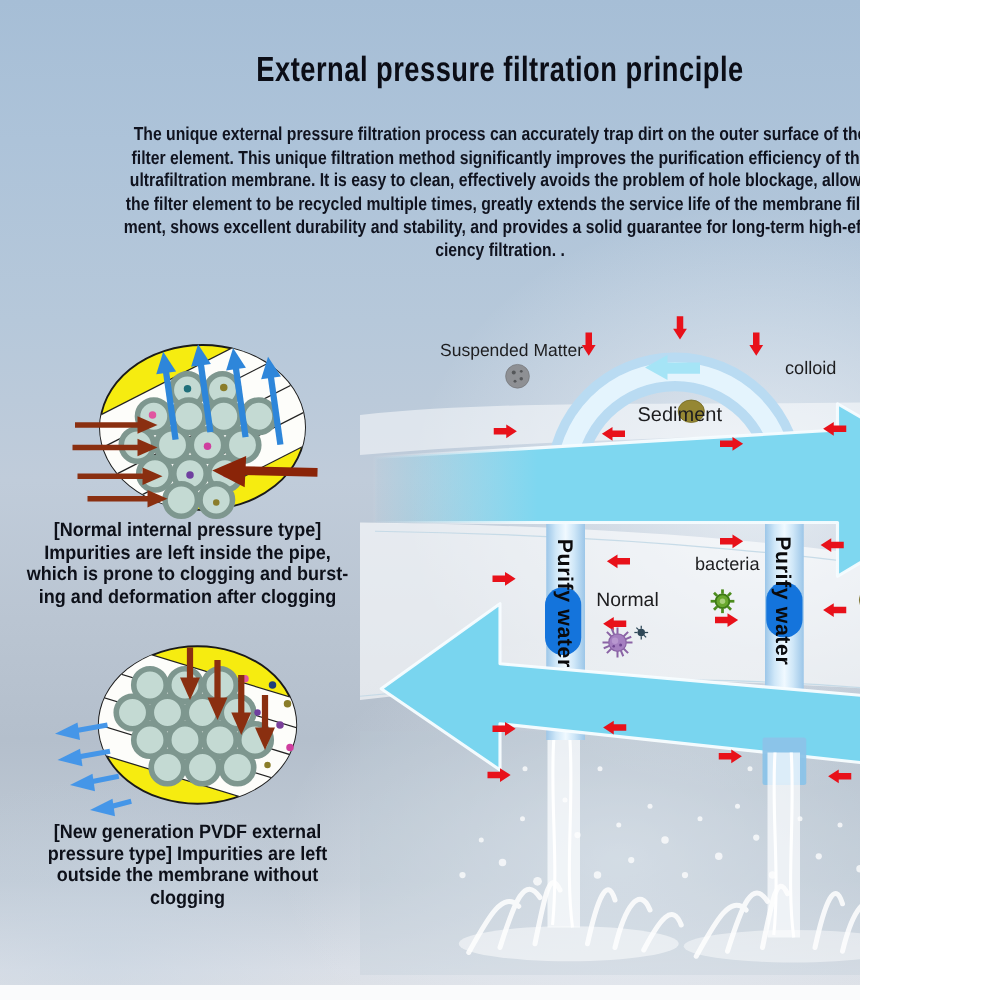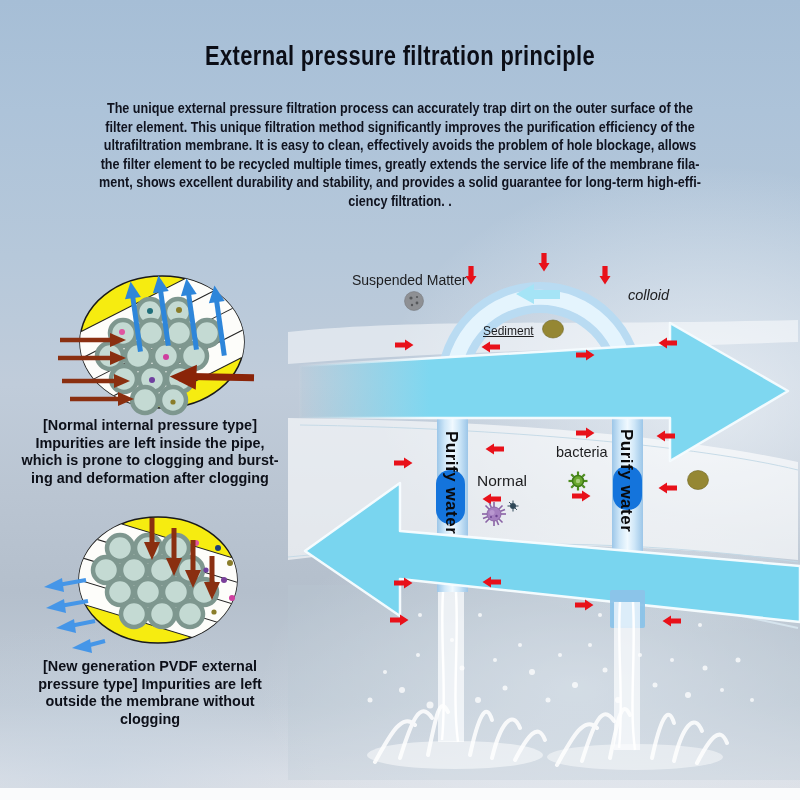--- a/index.html
+++ b/index.html
@@ -1,17 +1,17 @@
 <!DOCTYPE html>
 <html><head>
 <meta charset="utf-8">
 <style>
   html,body{margin:0;padding:0;}
   .canvas{
-    position:relative;width:800px;height:800px;overflow:hidden;
+    position:relative;width:688px;height:800px;overflow:hidden;
     font-family:"Liberation Sans","DejaVu Sans",sans-serif;
     background:linear-gradient(180deg,#a6bed6 0%,#adc3d9 14%,#b6c8da 32%,#c0ccda 48%,#bac5d2 62%,#b4bfcc 74%,#c2ccd7 88%,#dadfe7 97%,#dee1e6 100%);
   }
   .light-overlay{
     position:absolute;inset:0;z-index:1;pointer-events:none;
     background:
       radial-gradient(58% 42% at 88% 50%, rgba(240,245,250,.75), rgba(240,245,250,0) 70%),
       radial-gradient(55% 32% at 72% 86%, rgba(236,241,247,.65), rgba(236,241,247,0) 72%),
       radial-gradient(40% 25% at 12% 95%, rgba(196,210,224,.5), rgba(196,210,224,0) 70%);
   }
@@ -29,22 +29,22 @@
     white-space:pre-line;transform:scaleX(.84);transform-origin:center;color:#10131f;
   }
   .caption{
     width:300px;text-align:center;font-size:15.5px;font-weight:bold;line-height:17.5px;
     white-space:pre-line;transform:scaleX(.93);transform-origin:center;color:#0d1019;
   }
   .cap1{left:0;top:416px;}
   .cap2{left:0;top:657px;}
   .lbl{font-size:14px;font-weight:400;color:#1d1d1f;white-space:nowrap;}
   .lbl-suspended{left:352px;top:272px;}
-  .lbl-sediment{left:483px;top:324px;font-size:12px;text-decoration:underline;}
-  .lbl-colloid{left:628px;top:287px;font-size:14.5px;font-style:italic;}
+  .lbl-sediment{left:510px;top:324px;font-size:16px;}
+  .lbl-colloid{left:628px;top:287px;font-size:14.5px;}
   .lbl-bacteria{left:556px;top:444px;font-size:14.5px;}
   .lbl-virus{left:477px;top:472px;font-size:15.5px;}
   .vtext{
     position:absolute;z-index:5;transform-origin:0 0;transform:rotate(90deg);
     font-size:17px;font-weight:bold;letter-spacing:.5px;white-space:nowrap;color:#0a0a0c;
   }
   .pw-left{left:461px;top:431px;}
   .pw-right{left:636px;top:429px;}
 </style>
 </head>

